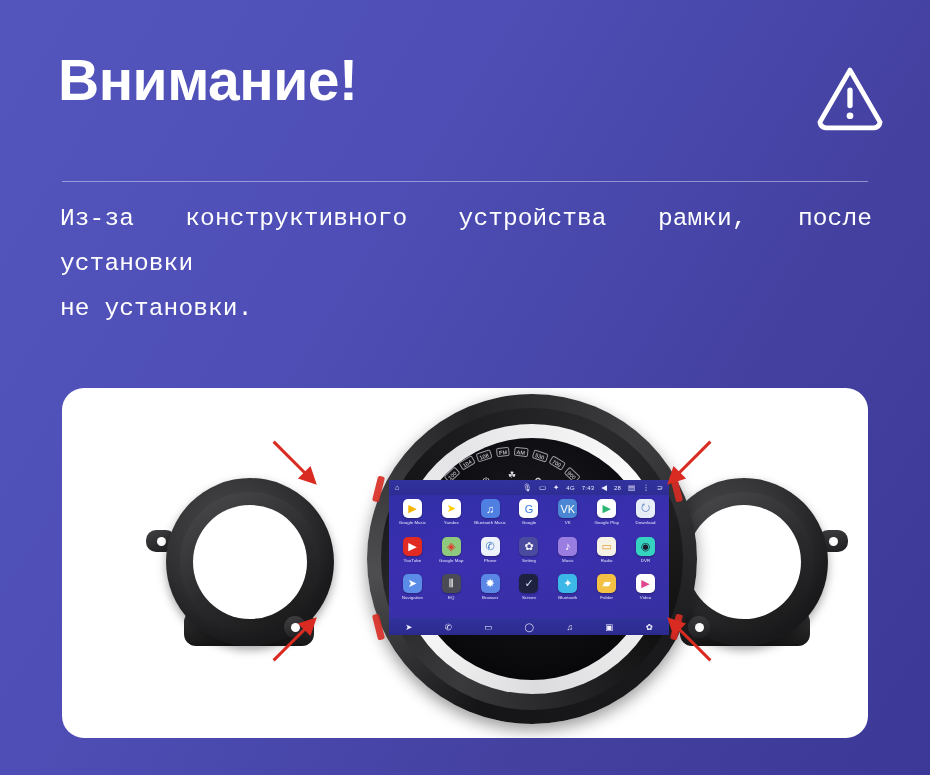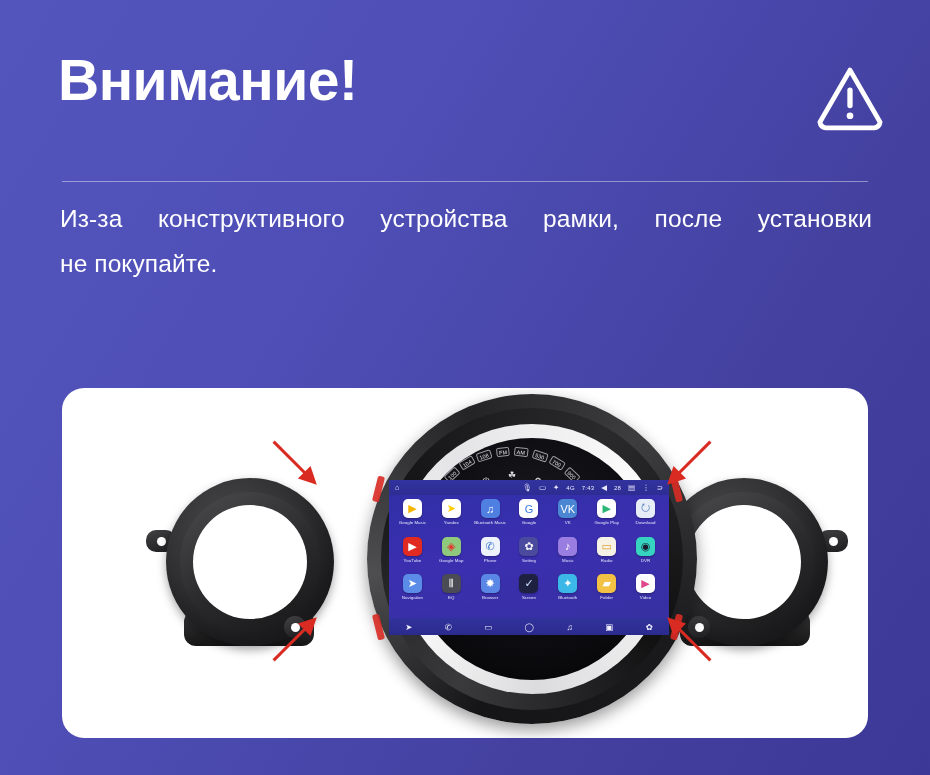--- a/index.html
+++ b/index.html
@@ -18,21 +18,21 @@
     line-height:1.0; white-space:nowrap;
   }
   .warn-icon { position:absolute; right:20px; top:10px; width:74px; height:74px; }
 
   .divider {
     position:absolute; left:62px; top:181px; width:806px; height:1px;
     background:rgba(255,255,255,.42);
   }
 
   
-  .copy { position:absolute; left:60px; top:196px; width:812px; }
+  .copy { position:absolute; left:60px; top:196px; width:812px;font-family:Liberation Mono, monospace; }
   .copy p {
     color:#ffffff; font-size:24.5px; line-height:45px; font-weight:normal;
     letter-spacing:.1px; white-space:nowrap;
   }
   .copy p.just { text-align:justify; text-align-last:justify; white-space:normal; }
 
   
   .card {
     position:absolute; left:62px; top:388px; width:806px; height:350px;
     background:#ffffff; border-radius:22px; overflow:hidden;
@@ -156,21 +156,21 @@
       <path d="M32 7 L58 52 A6 6 0 0 1 53 57 L11 57 A6 6 0 0 1 6 52 Z" fill="none" stroke="#ffffff" stroke-width="4.2" stroke-linejoin="round"></path>
       <rect x="29.7" y="22" width="4.6" height="18" rx="2.3" fill="#ffffff"></rect>
       <circle cx="32" cy="46.5" r="2.9" fill="#ffffff"></circle>
     </svg>
   </div>
 
   <div class="divider"></div>
 
   <div class="copy">
     <p class="just">Из-за  конструктивного  устройства  рамки,  после  установки</p>
-    <p>не покупайте.</p>
+    <p>не установки.</p>
   </div>
 
   <div class="card">
     <div class="photo">
 
       <div class="tab" style="left:84px; top:142px; width:30px; height:22px;">
           <i></i>
         </div>
       <div class="footplate" style="left:122px; top:222px; width:130px; height:36px;"></div>
       <div class="ring ring-outer" style="left:104px; top:90px; width:168px; height:168px;"></div>

